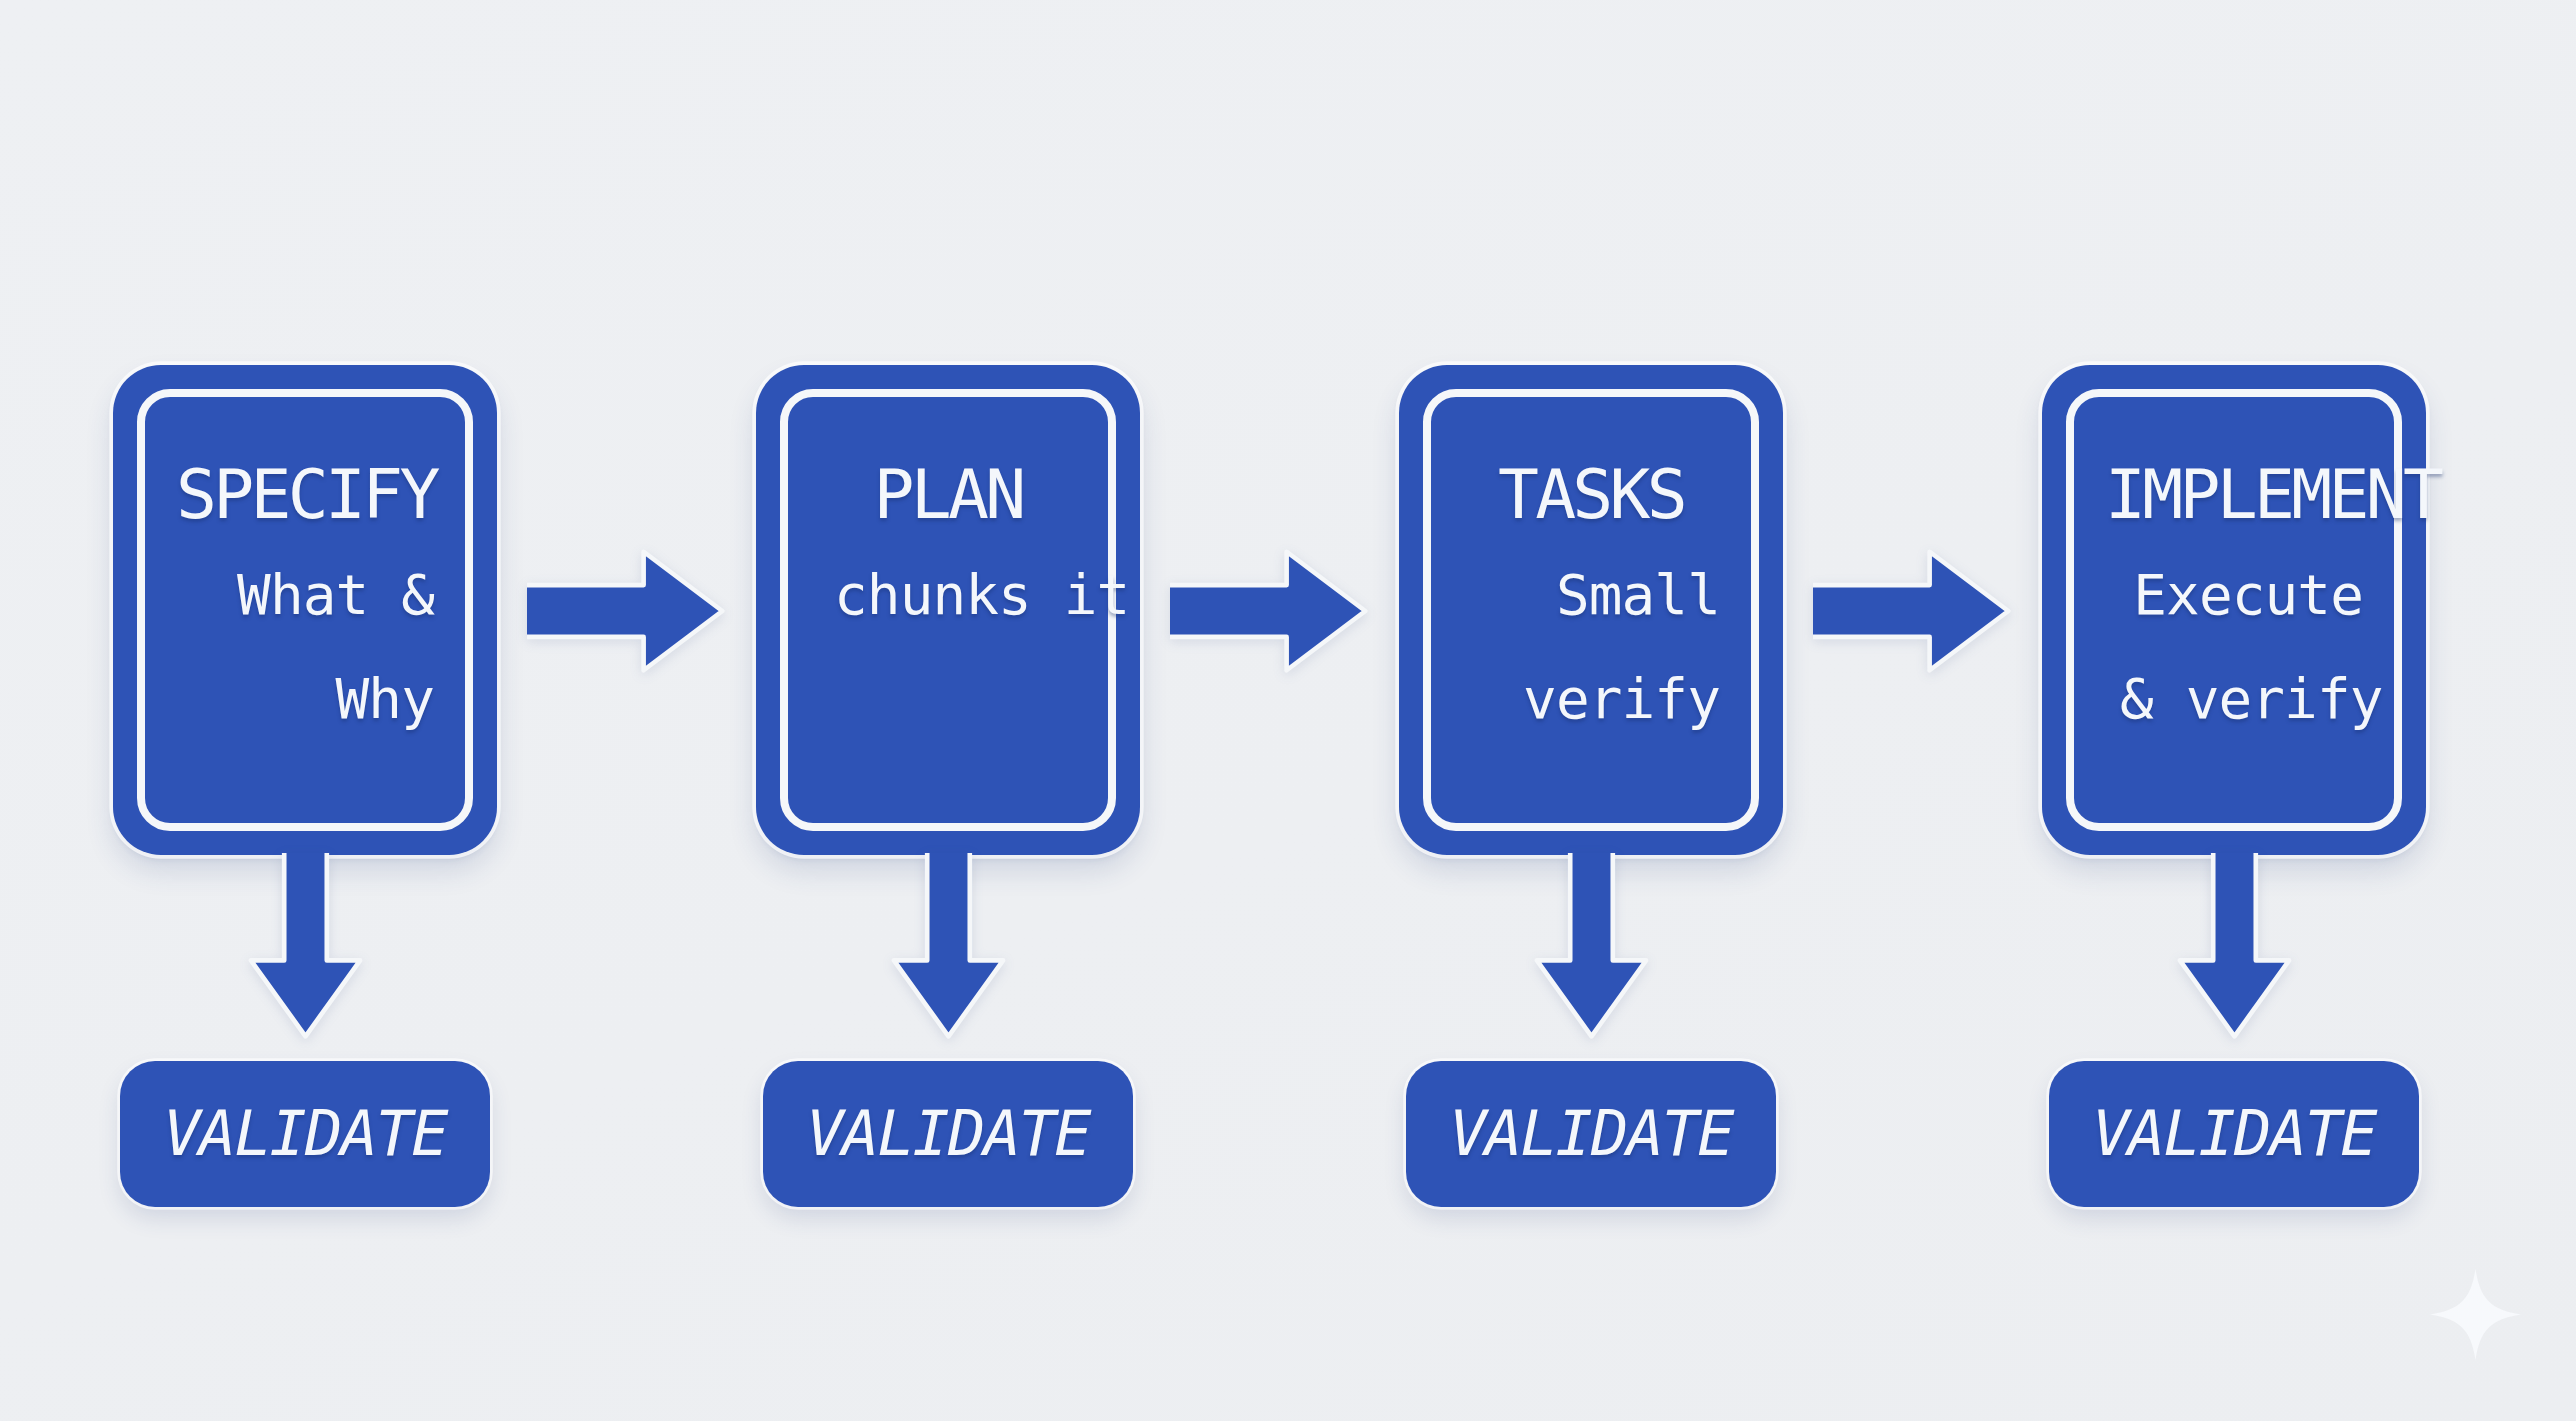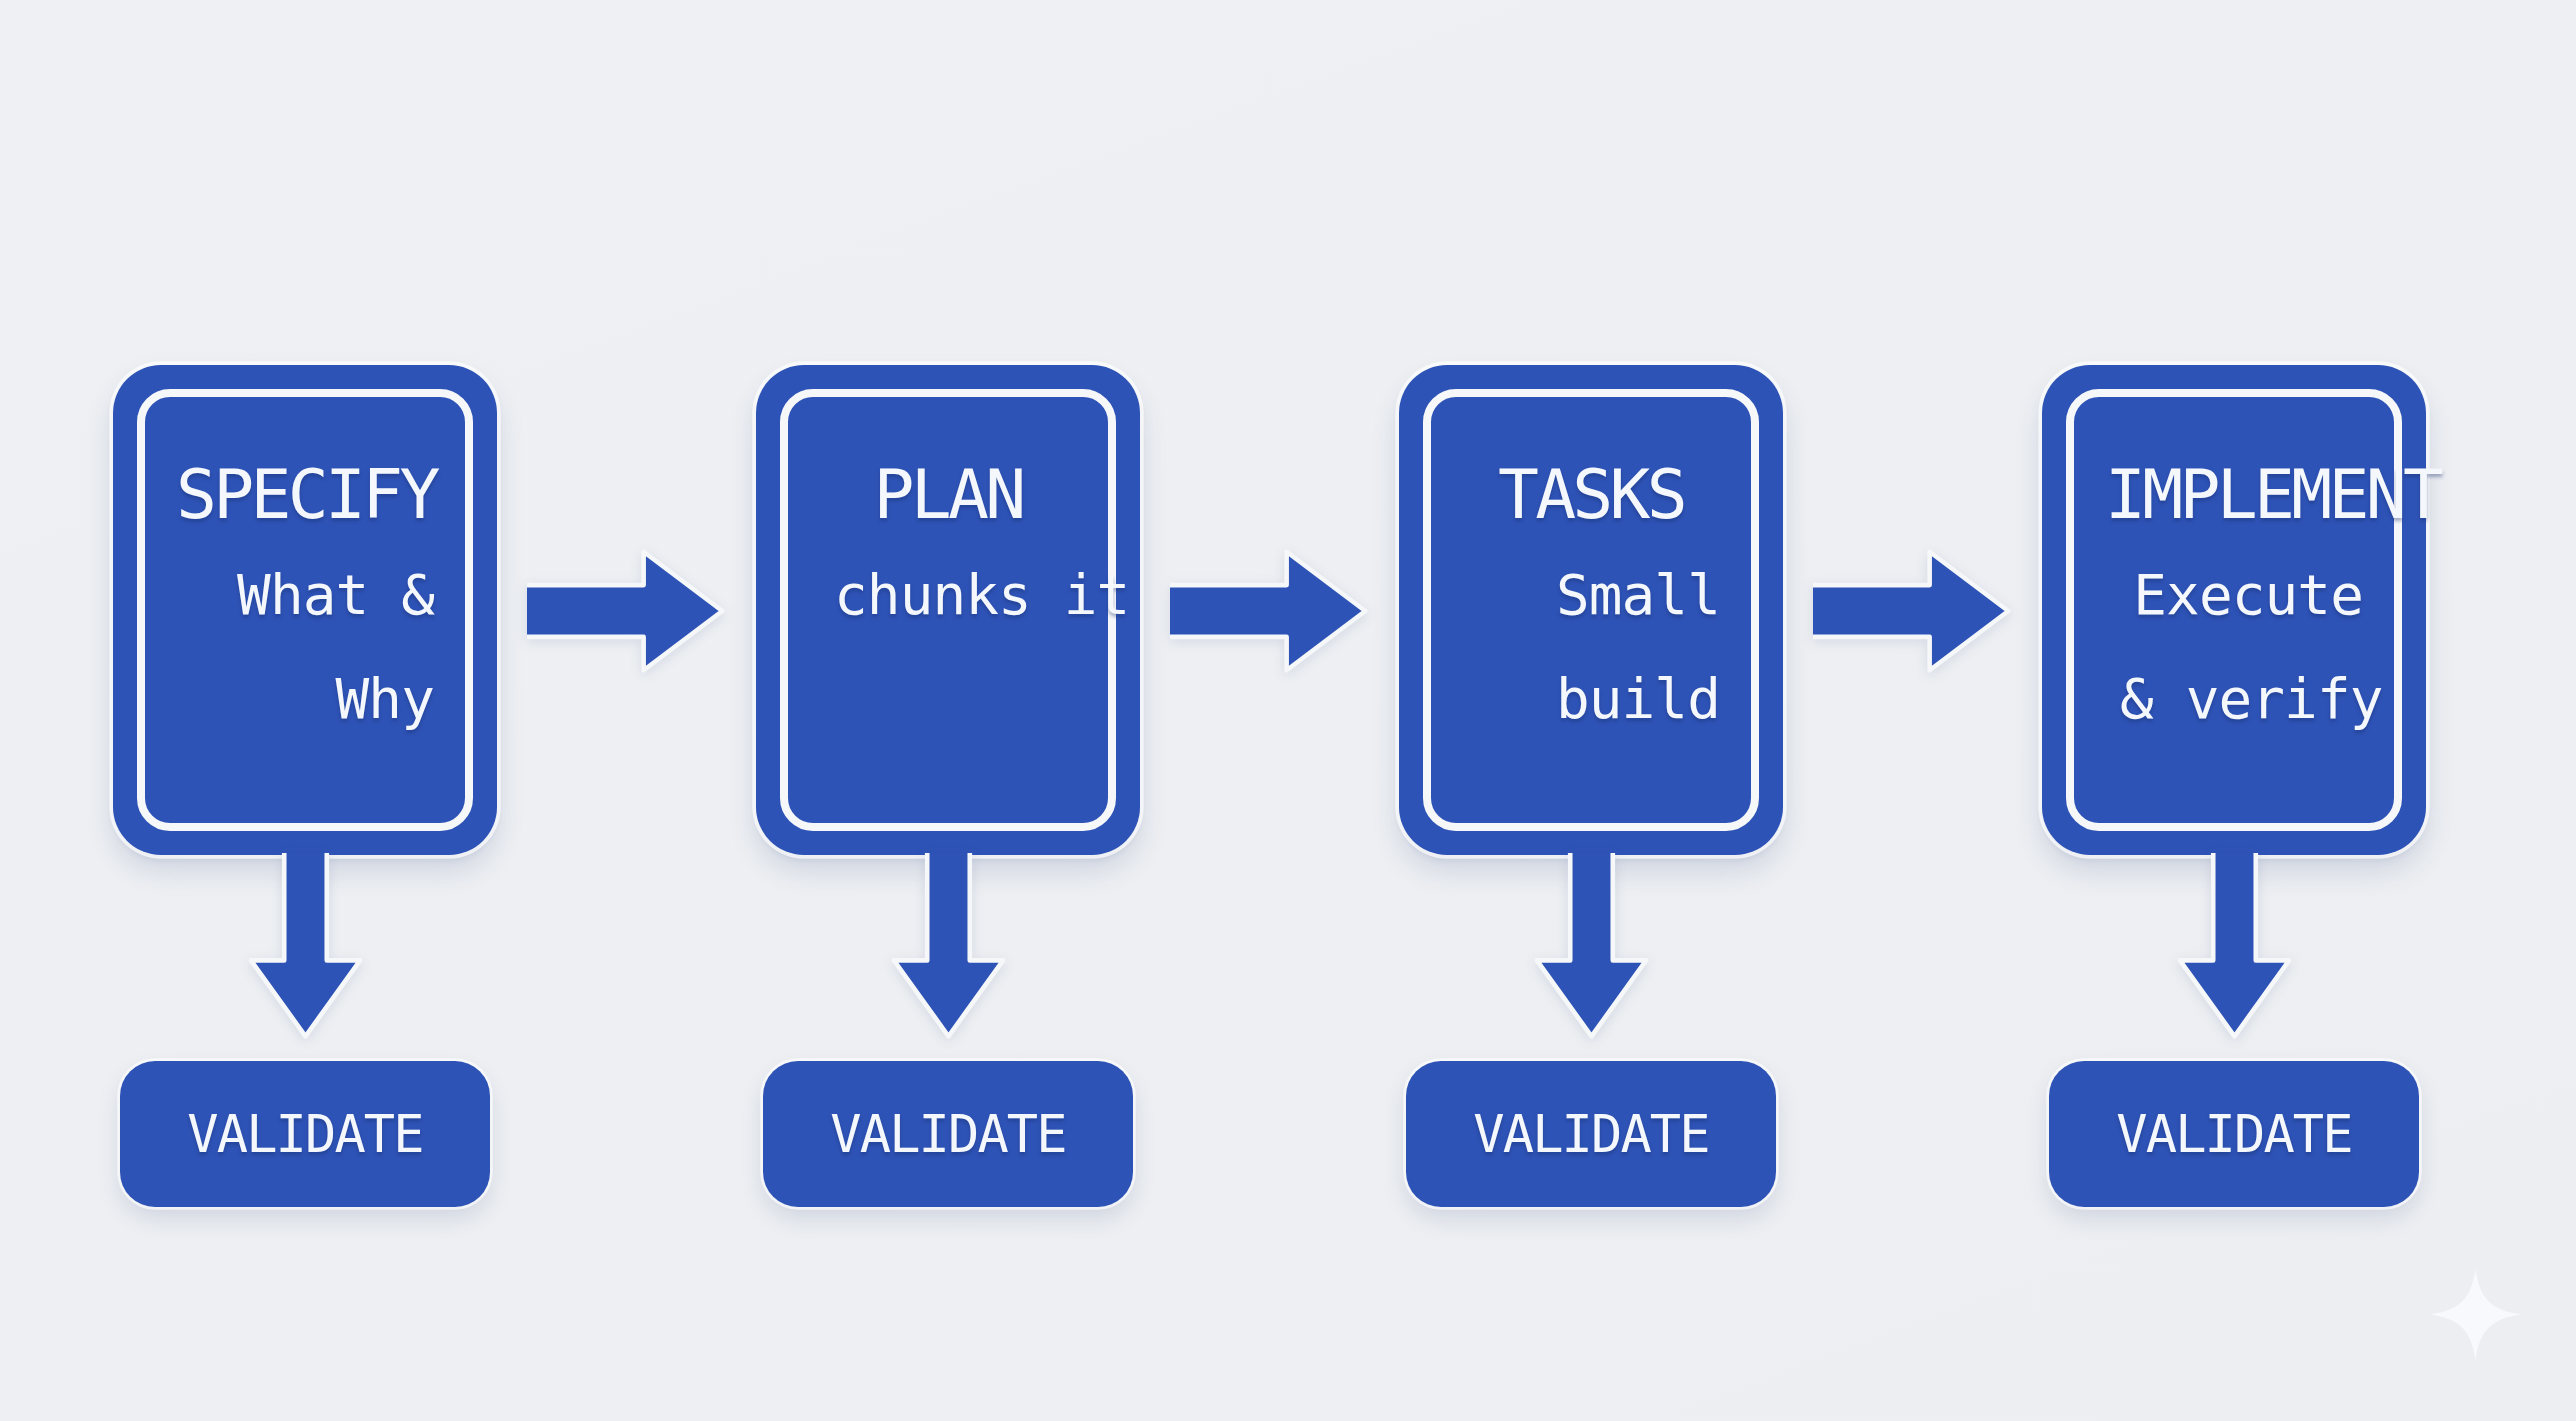--- a/index.html
+++ b/index.html
@@ -58,23 +58,24 @@
   }
   .validate-pill{
     margin-top:20.4px;width:370px;height:146px;
     background:var(--accent,#2E53B6);
     border-radius:35px;
     display:flex;align-items:center;justify-content:center;
     box-shadow:0 0 0 2.8px rgba(255,255,255,.65), 0 11px 22px rgba(44,66,130,.15);
   }
   .validate-label{
     color:var(--text-white,#F4F7FB);
-    font-size:52px;letter-spacing:-1.9px;
+    font-size:62px;letter-spacing:-1.9px;
     text-shadow:0 2.8px 3.7px rgba(22,44,105,.38);
     white-space:nowrap;
+    font-style:italic;
   }
   .sparkle{position:absolute;left:2430px;top:1269px;width:91px;height:91px;opacity:.92;}
   .sparkle path{fill:#F8FAFD;}
 </style>
 </head>
 <body>
 
 <div class="canvas">
   <div class="row">
 
@@ -113,21 +114,21 @@
       <div class="validate-pill">
         <span class="validate-label">VALIDATE</span>
       </div>
     </div>
 
     <div class="stage">
       <div class="stage-box">
         <div class="box-inner">
           <div class="stage-title">TASKS</div>
           <div class="stage-line">Small</div>
-          <div class="stage-line">build</div>
+          <div class="stage-line">verify</div>
         </div>
       </div>
       <svg class="right-arrow" width="199" height="130" viewBox="0 0 215 140">
           <polygon points="-8,42 126,42 126,6 211,70 126,134 126,98 -8,98"></polygon>
         </svg>
       <svg class="down-arrow" width="115" height="187" viewBox="0 0 124 202">
           <polygon points="39,-8 85,-8 85,116 121,116 62,198 3,116 39,116"></polygon>
         </svg>
       <div class="validate-pill">
         <span class="validate-label">VALIDATE</span>

